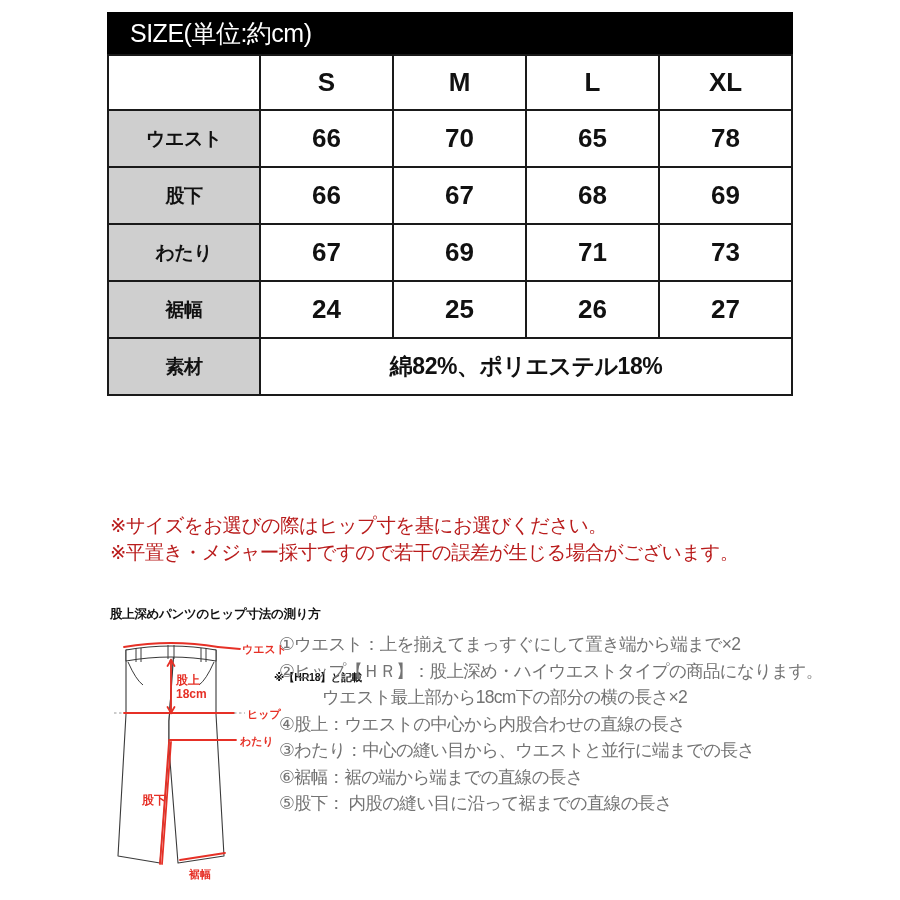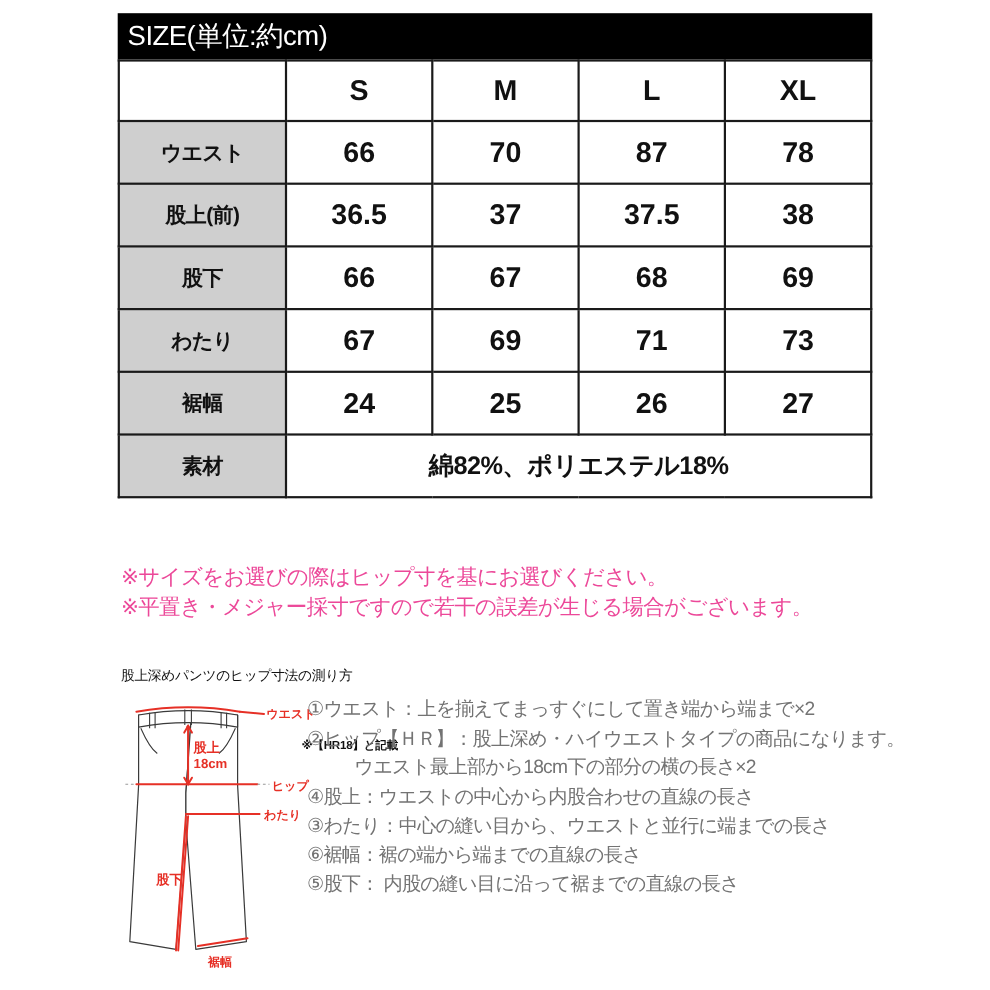--- a/index.html
+++ b/index.html
@@ -21,21 +21,21 @@
     position: absolute;
     left: 107px;
     top: 12px;
     width: 686px;
   }
   .title-bar {
     background: #000000;
     color: #ffffff;
     height: 42px;
     line-height: 42px;
-    padding-left: 9px;
+    padding-left: 23px;
     box-sizing: border-box;
     font-size: 25px;
     letter-spacing: -0.5px;
     font-weight: 400;
   }
   table.size-table {
     border-collapse: collapse;
     width: 100%;
     table-layout: fixed;
   }
@@ -77,31 +77,31 @@
   #notes {
     position: absolute;
     left: 110px;
     top: 512px;
     width: 760px;
   }
   #notes .note-line {
     font-size: 19.5px;
     line-height: 27px;
     letter-spacing: -0.6px;
-    color: #ec4899;
+    color: #b91c1c;
     white-space: nowrap;
   }
 
   
   #guide-title {
     position: absolute;
     left: 110px;
     top: 606px;
     font-size: 12.5px;
-    font-weight: 400;
+    font-weight: 700;
     letter-spacing: -0.3px;
     color: #111111;
     white-space: nowrap;
   }
   #hr-note {
     position: absolute;
     left: 231px;
     top: 671px;
     font-size: 10.5px;
     font-weight: 700;
@@ -158,29 +158,22 @@
         <th>M</th>
         <th>L</th>
         <th>XL</th>
       </tr>
     </thead>
     <tbody>
       <tr>
         <td class="rowlabel">ウエスト</td>
         <td>66</td>
         <td>70</td>
-        <td>87</td>
+        <td>65</td>
         <td>78</td>
-      </tr>
-      <tr>
-        <td class="rowlabel">股上(前)</td>
-        <td>36.5</td>
-        <td>37</td>
-        <td>37.5</td>
-        <td>38</td>
       </tr>
       <tr>
         <td class="rowlabel">股下</td>
         <td>66</td>
         <td>67</td>
         <td>68</td>
         <td>69</td>
       </tr>
       <tr>
         <td class="rowlabel">わたり</td>

